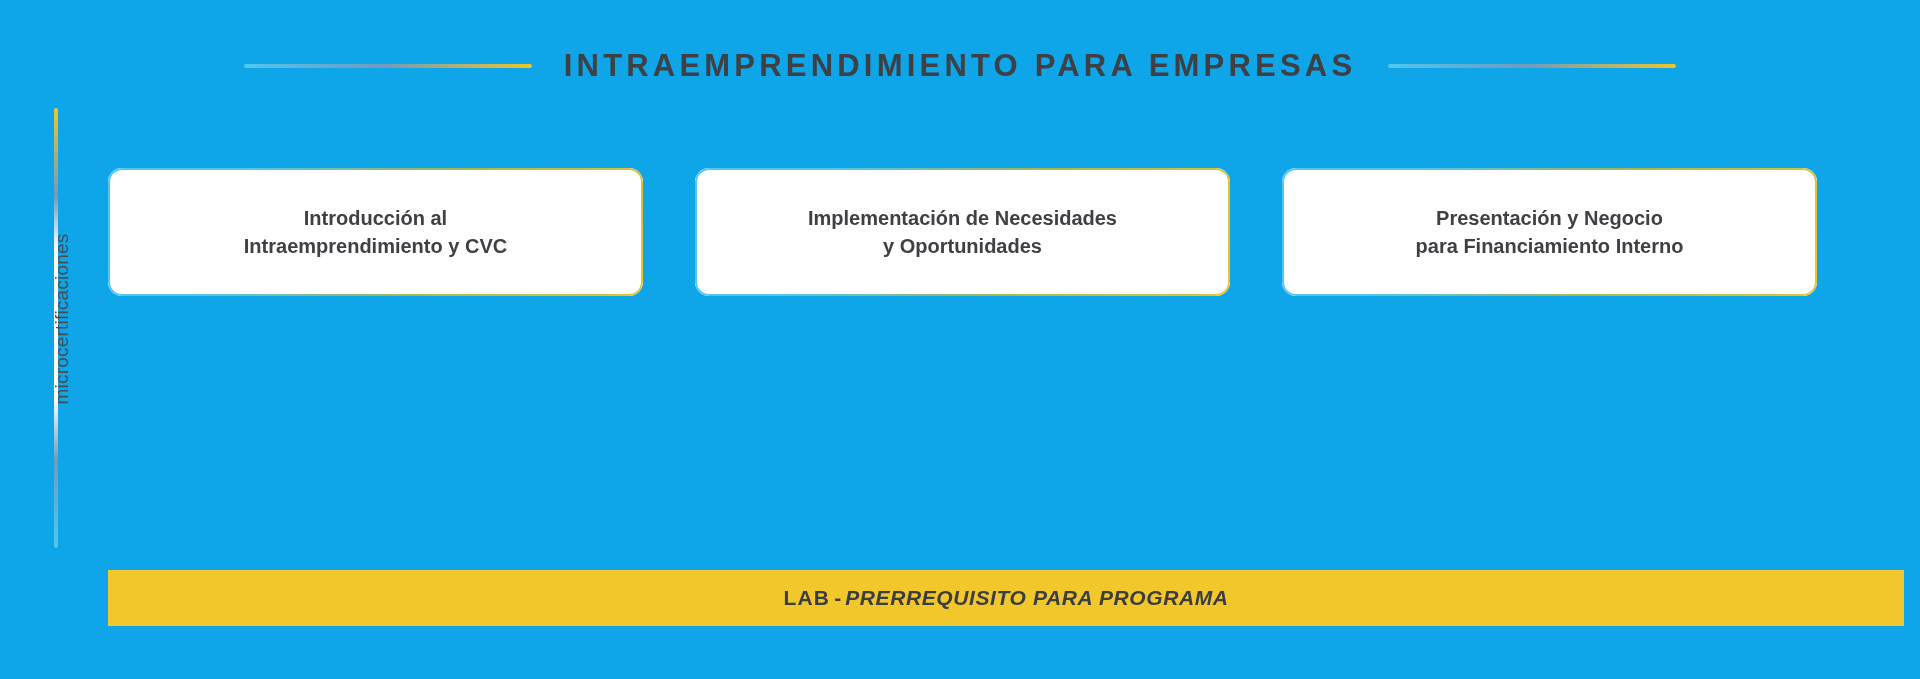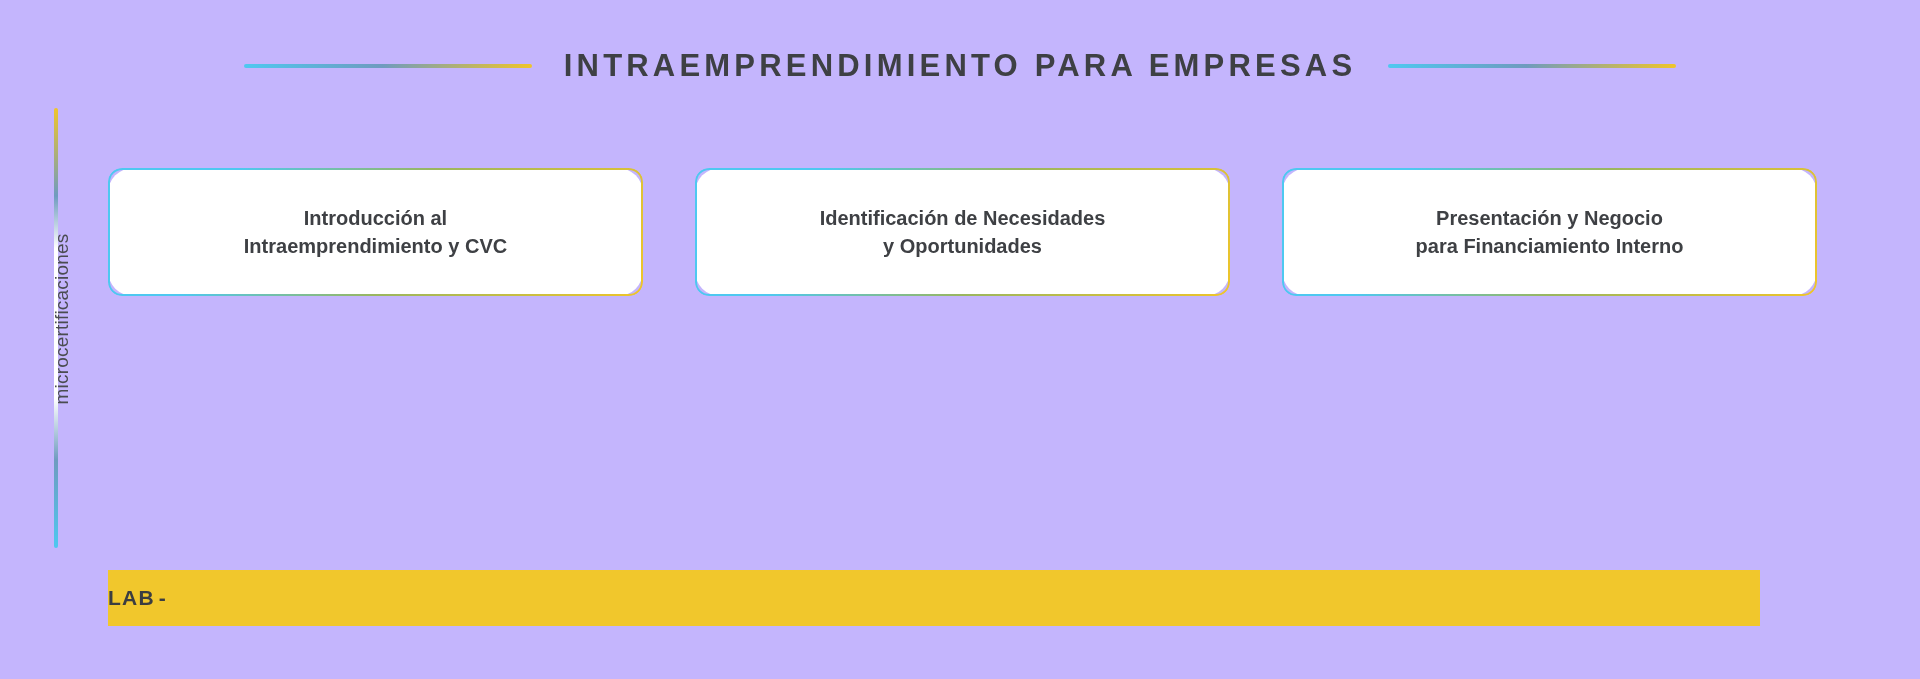--- a/index.html
+++ b/index.html
@@ -8,21 +8,21 @@
     padding: 0;
     width: 1920px;
     height: 679px;
     background: #ffffff;
     font-family: "Liberation Sans", sans-serif;
   }
   .page {
     position: relative;
     width: 1920px;
     height: 679px;
-    background: #c4b5fd;
+    background: #0ea5e9;
     overflow: hidden;
   }
 
   
   .header {
     position: absolute;
     top: 44px;
     left: 0;
     width: 1920px;
     height: 44px;
@@ -89,21 +89,21 @@
     top: 168px;
     width: 1712px;
     display: grid;
     grid-template-columns: repeat(3, 535px);
     grid-template-rows: 128px 128px;
     column-gap: 52px;
     row-gap: 56px;
   }
   .card {
     position: relative;
-    border-radius: 25px;
+    border-radius: 14px;
     background: #ffffff;
     display: flex;
     align-items: center;
     justify-content: center;
     padding: 6px 28px;
   }
   
   .card::before {
     content: "";
     position: absolute;
@@ -129,25 +129,26 @@
     line-height: 1.42;
     color: #3e4044;
     white-space: pre-line;
   }
 
   
   .banner {
     position: absolute;
     left: 108px;
     top: 570px;
-    width: 1652px;
+    width: 1796px;
     height: 56px;
     background: #f1c72c;
     display: flex;
     align-items: center;
+    justify-content: center;
   }
   .banner-lab {
     font-size: 21px;
     font-weight: bold;
     letter-spacing: 1.2px;
     color: #3b3d41;
   }
   .banner-dash {
     font-size: 21px;
     font-weight: bold;
@@ -181,30 +182,31 @@
   <div class="grid">
 
     <div class="card">
       <div class="card-text">Introducción al
 Intraemprendimiento y CVC</div>
     </div>
 
 
 
     <div class="card">
-      <div class="card-text">Identificación de Necesidades
+      <div class="card-text">Implementación de Necesidades
 y Oportunidades</div>
     </div>
 
 
     <div class="card">
       <div class="card-text">Presentación y Negocio
 para Financiamiento Interno</div>
     </div>
 
   </div>
 
   <div class="banner">
     <span class="banner-lab">LAB</span>
     <span class="banner-dash">-</span>
+    <span class="banner-sub">PRERREQUISITO PARA PROGRAMA</span>
   </div>
 
 </div>
 
 </body></html>

